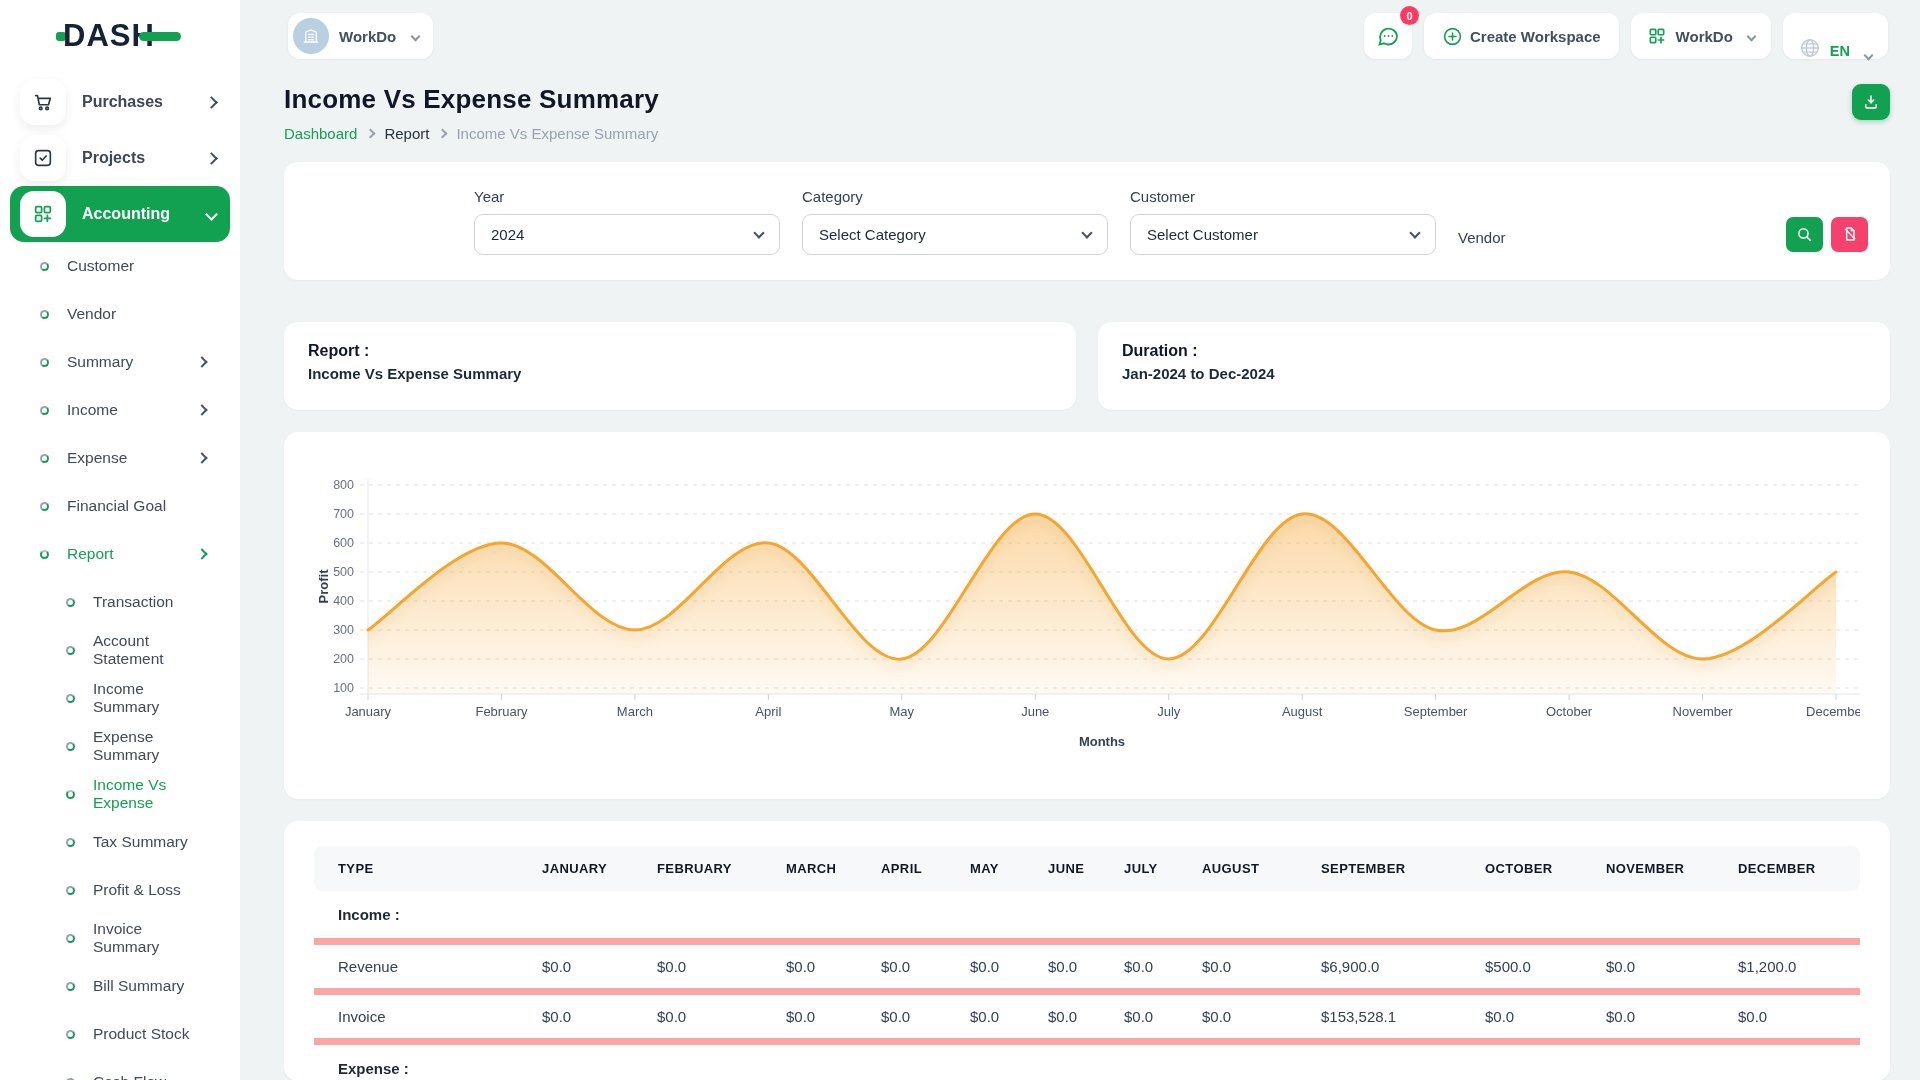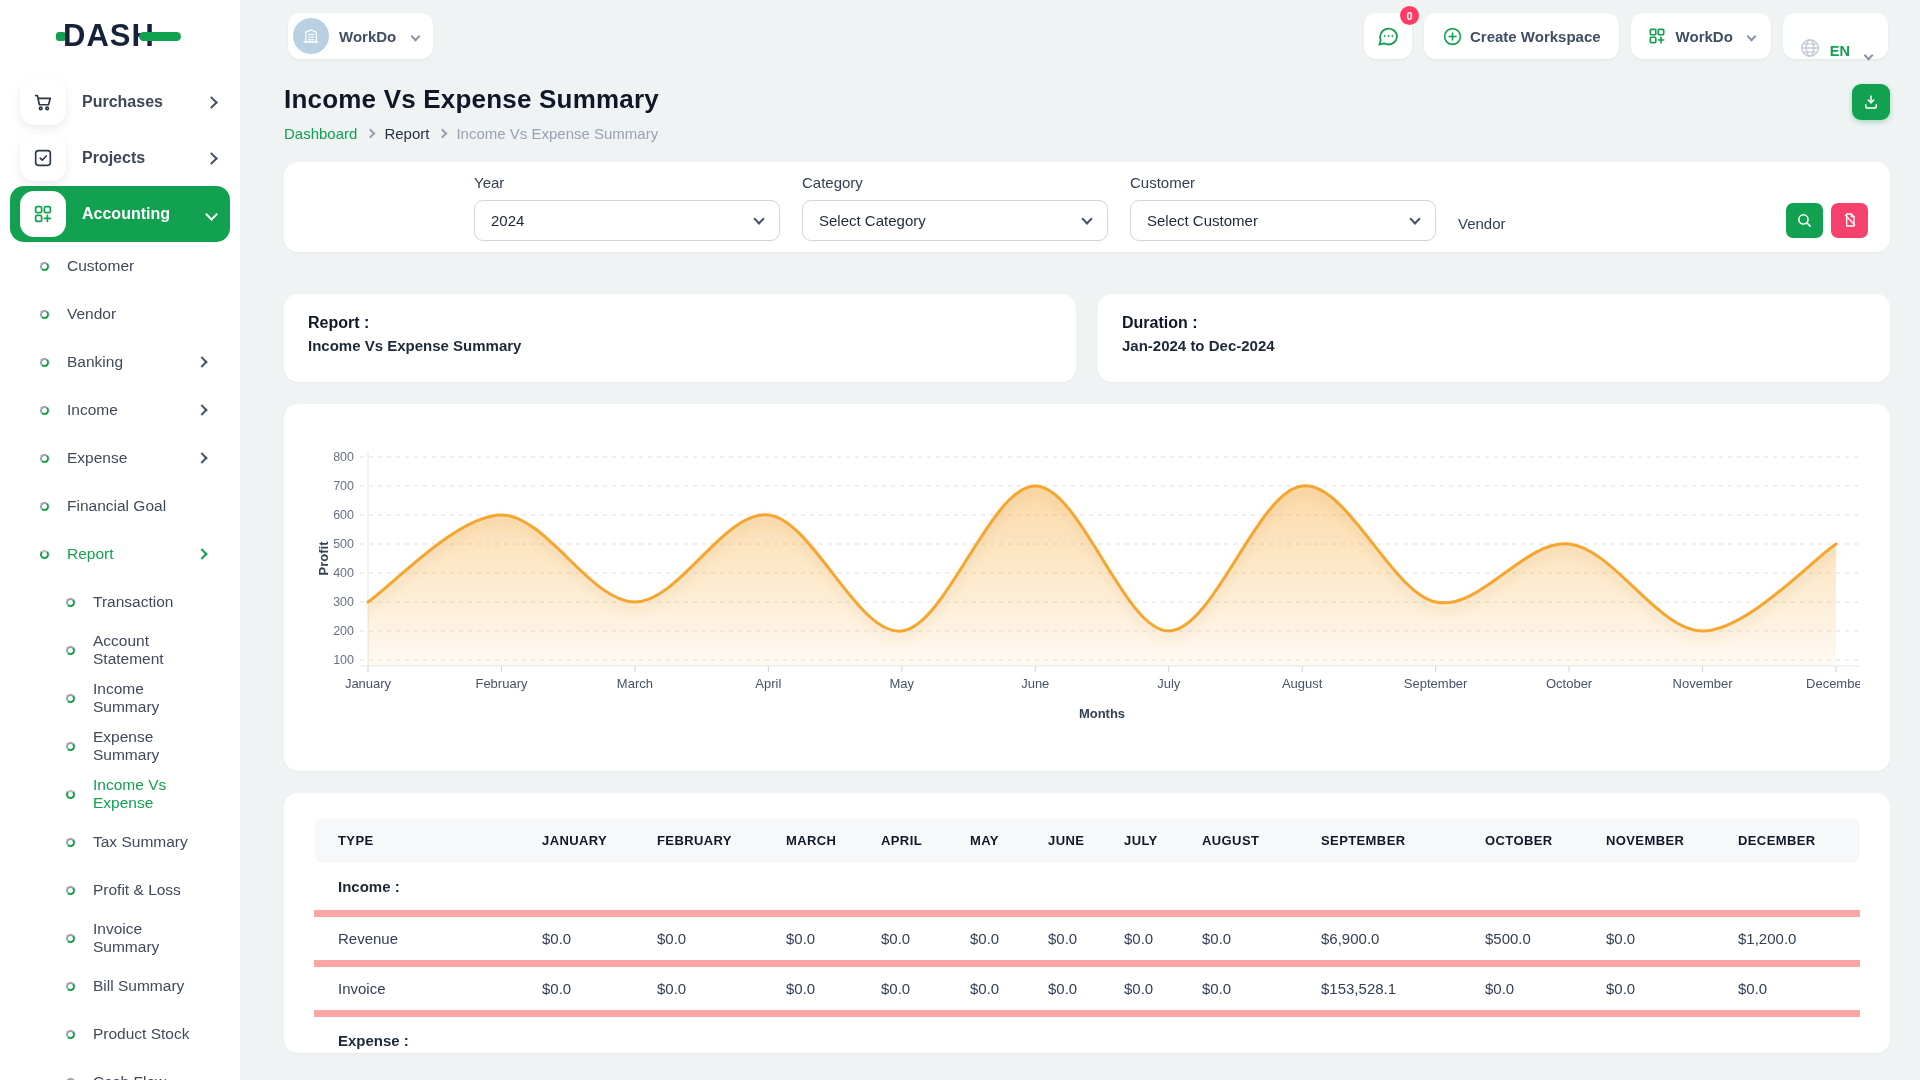--- a/index.html
+++ b/index.html
@@ -59,21 +59,21 @@
   .title-row { display:flex; align-items:flex-start; }
   .page-title { font-size:26px; font-weight:700; color:var(--ink); letter-spacing:.2px; }
   .breadcrumb { display:flex; align-items:center; gap:10px; margin-top:10px; font-size:15px; }
   .breadcrumb .crumb-link { color:var(--green); cursor:pointer; }
   .breadcrumb .crumb-mid { color:#273142; cursor:pointer; }
   .breadcrumb .crumb-cur { color:#98a2b3; }
   .breadcrumb .sep { width:7px; height:7px; color:#98a2b3; }
   .dl-btn { margin-left:auto; width:38px; height:36px; border-radius:9px; background:var(--green); border:none; display:flex; align-items:center; justify-content:center; cursor:pointer; box-shadow:0 2px 5px rgba(18,161,80,.35); }
 
   .card { background:#fff; border-radius:14px; box-shadow:0 1px 2px rgba(16,24,40,.04); }
-  .filter-card { margin-top:20px; height:90px; display:flex; align-items:center; padding:0 22px; }
+  .filter-card { margin-top:20px; height:118px; display:flex; align-items:center; padding:0 22px; }
   .filter-row { margin-left:auto; display:flex; align-items:flex-end; gap:22px; }
   .fgroup { width:306px; }
   .fgroup .flabel { font-size:15px; color:#344054; margin-bottom:9px; }
   .select { height:41px; border:1px solid #d0d5dd; border-radius:9px; display:flex; align-items:center; padding:0 16px; font-size:15px; color:#1d2939; cursor:pointer; position:relative; background:#fff; }
   .select .chev { width:8px; height:8px; color:#475467; position:absolute; right:16px; top:14px; }
   .fbtns { display:flex; gap:8px; padding-bottom:3px; }
   .sq-btn { width:37px; height:35px; border:none; border-radius:7px; display:flex; align-items:center; justify-content:center; cursor:pointer; }
   .sq-btn.green { background:var(--green); }
   .sq-btn.pink { background:var(--pink); }
 
@@ -149,21 +149,21 @@
         <div class="sub-item">
           <span class="bullet"></span>
           <span class="lbl">Customer</span>
         </div>
         <div class="sub-item">
           <span class="bullet"></span>
           <span class="lbl">Vendor</span>
         </div>
         <div class="sub-item">
           <span class="bullet"></span>
-          <span class="lbl">Banking</span>
+          <span class="lbl">Summary</span>
           <span class="chev right"></span>
         </div>
         <div class="sub-item">
           <span class="bullet"></span>
           <span class="lbl">Income</span>
           <span class="chev right"></span>
         </div>
         <div class="sub-item">
           <span class="bullet"></span>
           <span class="lbl">Expense</span>

